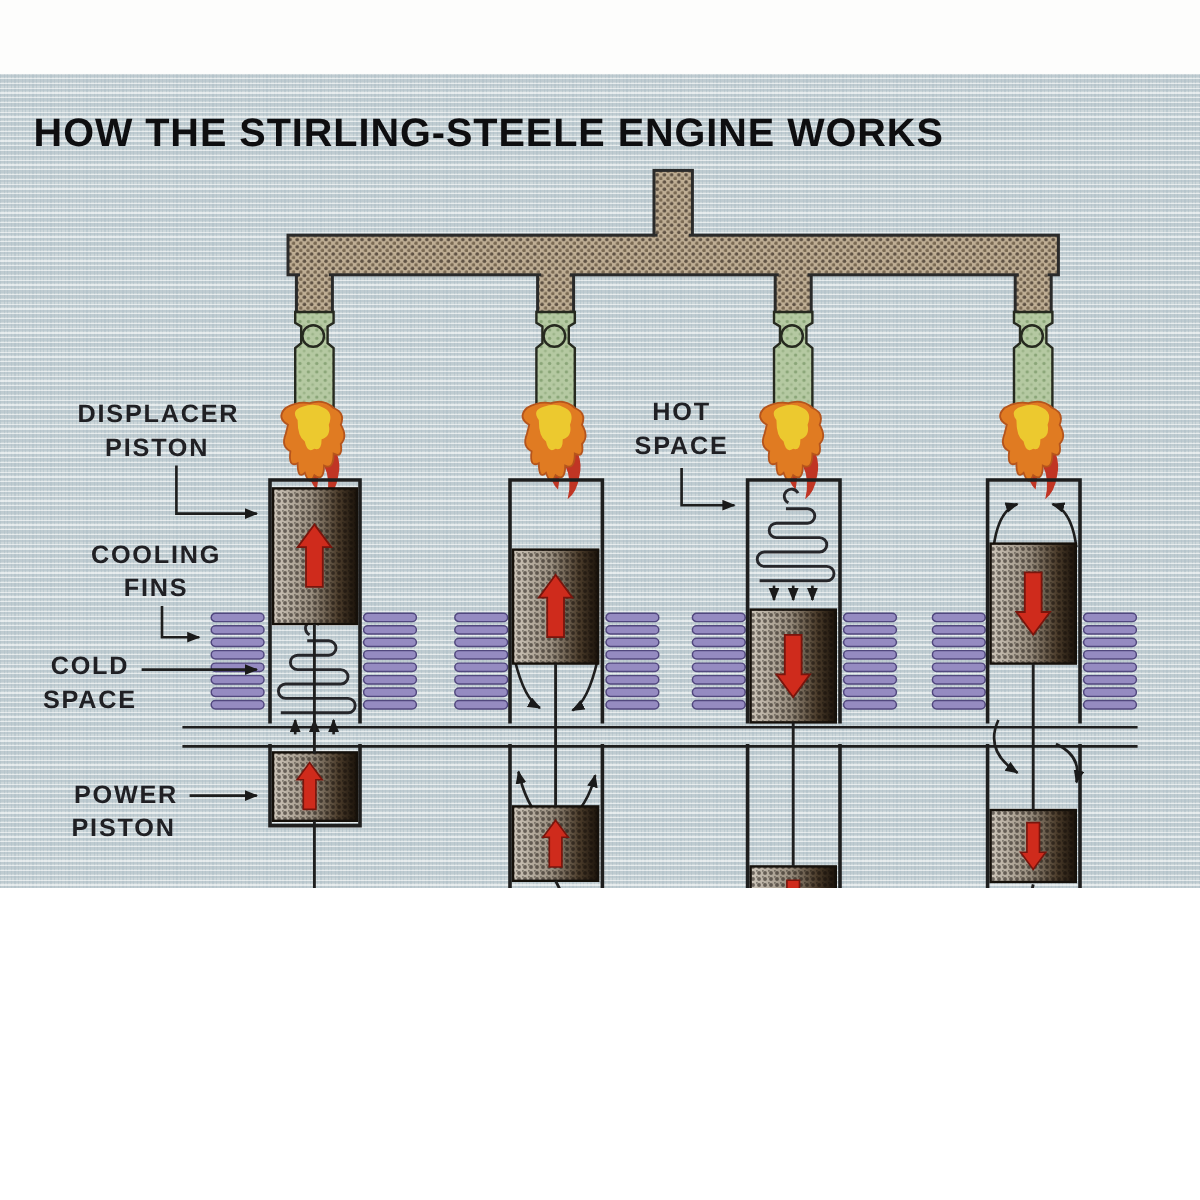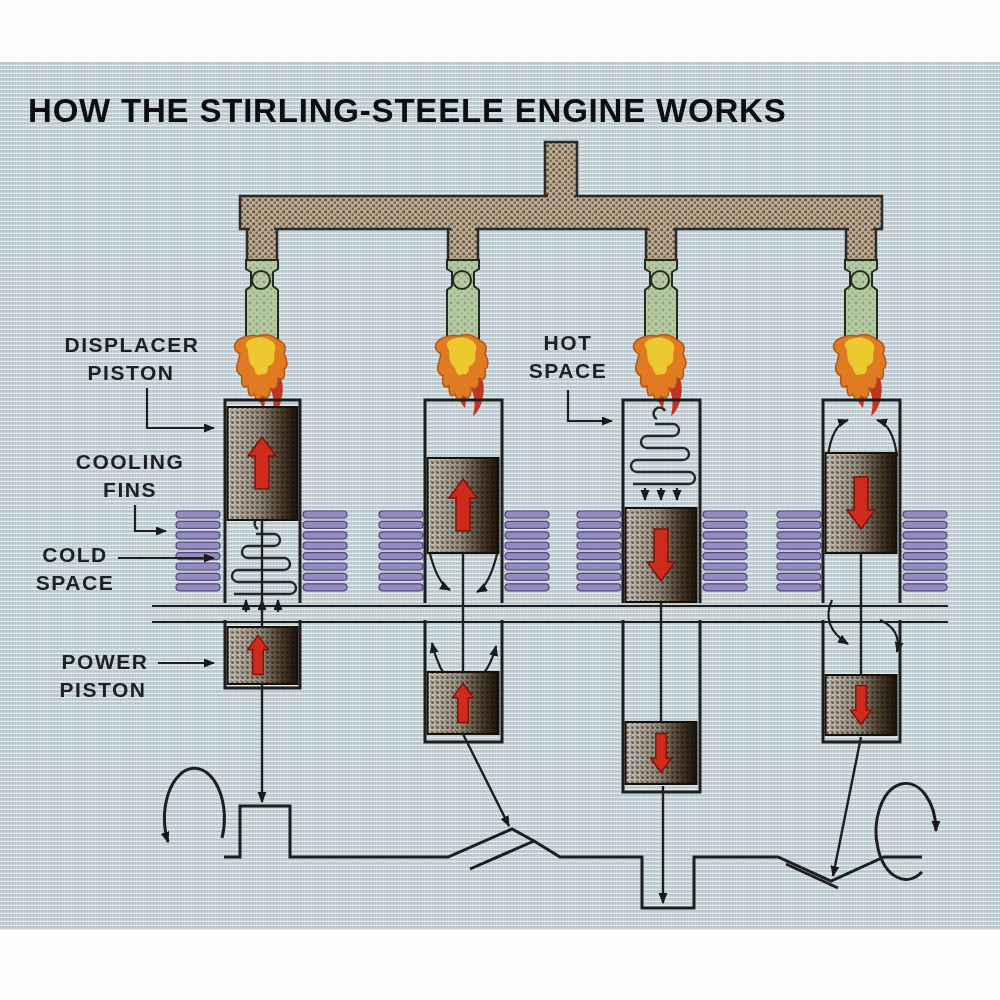--- a/index.html
+++ b/index.html
@@ -1,17 +1,17 @@
 <!DOCTYPE html>
 <html><head>
 <meta charset="utf-8">
 <style>
   html,body{margin:0;padding:0;background:#ffffff;}
   .page{
-    position:relative;width:1000px;height:1000px;background:#fdfdfc;overflow:hidden;
+    position:relative;width:1000px;height:740px;background:#fdfdfc;overflow:hidden;
     font-family:"Liberation Sans",sans-serif;
   }
   .texture{
     position:absolute;left:0;top:62px;width:1000px;height:868px;
     background-color:#cdd7da;
     background-image:
       repeating-linear-gradient(0deg, rgba(255,255,255,.55) 0 1px, transparent 1px 4px),
       repeating-linear-gradient(90deg, rgba(173,190,198,.50) 0 1px, transparent 1px 3px),
       repeating-linear-gradient(0deg, transparent 0 2px, rgba(158,176,186,.30) 2px 4px);
   }

